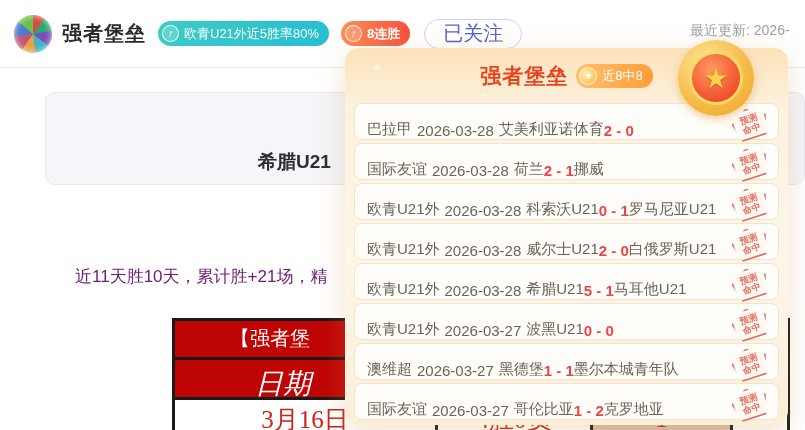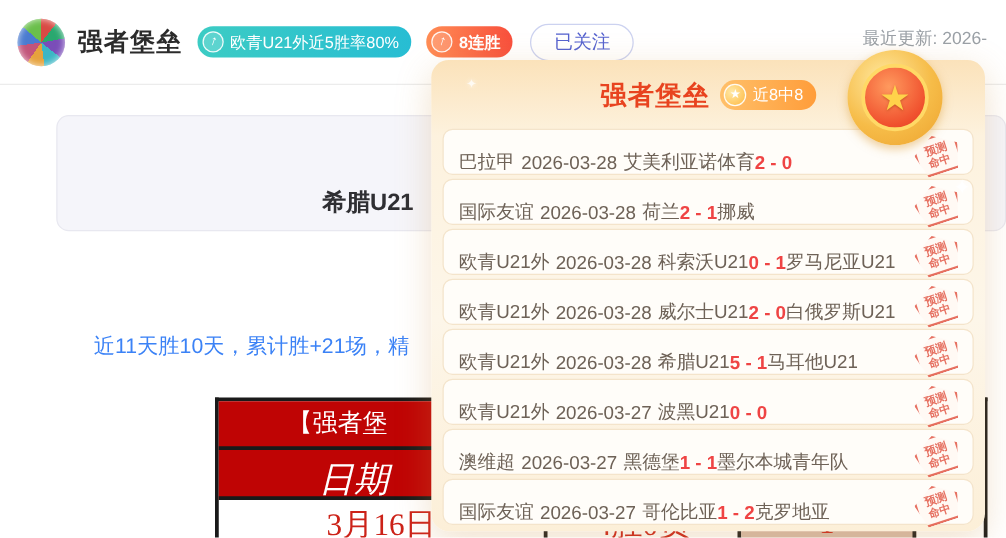--- a/index.html
+++ b/index.html
@@ -19,31 +19,31 @@
   .h-title { font-size:20px; font-weight:bold; color:#2b2b2b; margin-left:10px; letter-spacing:1px; }
   .pill { display:inline-flex; align-items:center; height:25px; border-radius:13px;
     color:#fff; font-size:13px; padding:0 10px 0 4px; margin-left:12px; white-space:nowrap; }
   .pill-teal { background:linear-gradient(90deg,#3cccc4,#27bdd3); }
   .pill-red  { background:linear-gradient(90deg,#ff8d55,#f84f3c); font-weight:bold; }
   .arr-circ { width:17px; height:17px; border-radius:50%; border:1px solid rgba(255,255,255,.9);
     background:rgba(255,255,255,.18); display:inline-flex; align-items:center; justify-content:center;
     margin-right:5px; font-size:11px; line-height:1; }
   .arr-circ span { display:inline-block; transform:rotate(18deg); font-weight:bold; }
   .follow-btn { margin-left:14px; height:30px; padding:0 18px; border-radius:16px;
-    background:#fff; border:1px solid #ccd2f0; color:#5562cf; font-size:15px;
+    background:#fff; border:1px solid #ccd2f0; color:#5562cf; font-size:20px;
     display:inline-flex; align-items:center; cursor:pointer; }
   .last-update { position:absolute; left:690px; top:22px; width:130px; overflow:hidden;
     white-space:nowrap; color:#9aa0a6; font-size:14px; }
   
   .match-card { position:absolute; left:45px; top:92px; width:760px; height:93px;
     background:#f5f5fa; border:1px solid #e8e8f0; border-radius:10px; }
   .match-card .team { position:absolute; left:212px; top:56px; font-size:19px;
     font-weight:bold; color:#2f2f33; }
   .summary { position:absolute; left:75px; top:265px; width:300px; white-space:nowrap;
-    overflow:hidden; color:#3b82f6; font-size:17px; }
+    overflow:hidden; color:#701a75; font-size:17px; }
   
   .bg-table { position:absolute; left:172px; top:318px; width:618px; height:120px;
     border:3px solid #1a1a1a; border-bottom:none; background:#fff;
     font-family:"Liberation Serif","DejaVu Serif",serif; }
   .bt-row1 { height:39px; background:#bf0404; position:relative; border-bottom:3px solid #1a1a1a; }
   .bt-row1 div { position:absolute; left:55px; top:4px; color:#fff; font-size:20px; white-space:nowrap; }
   .bt-row2 { height:40px; background:#bf0404; position:relative; border-bottom:3px solid #1a1a1a; }
   .bt-row2 div { position:absolute; left:80px; top:5px; color:#fff; font-size:28px;font-style:italic; }
   .bt-row3 { height:38px; position:relative; color:#cc2218; font-size:25px; }
   .bt-cell { position:absolute; top:0; height:38px; display:flex; align-items:center;

